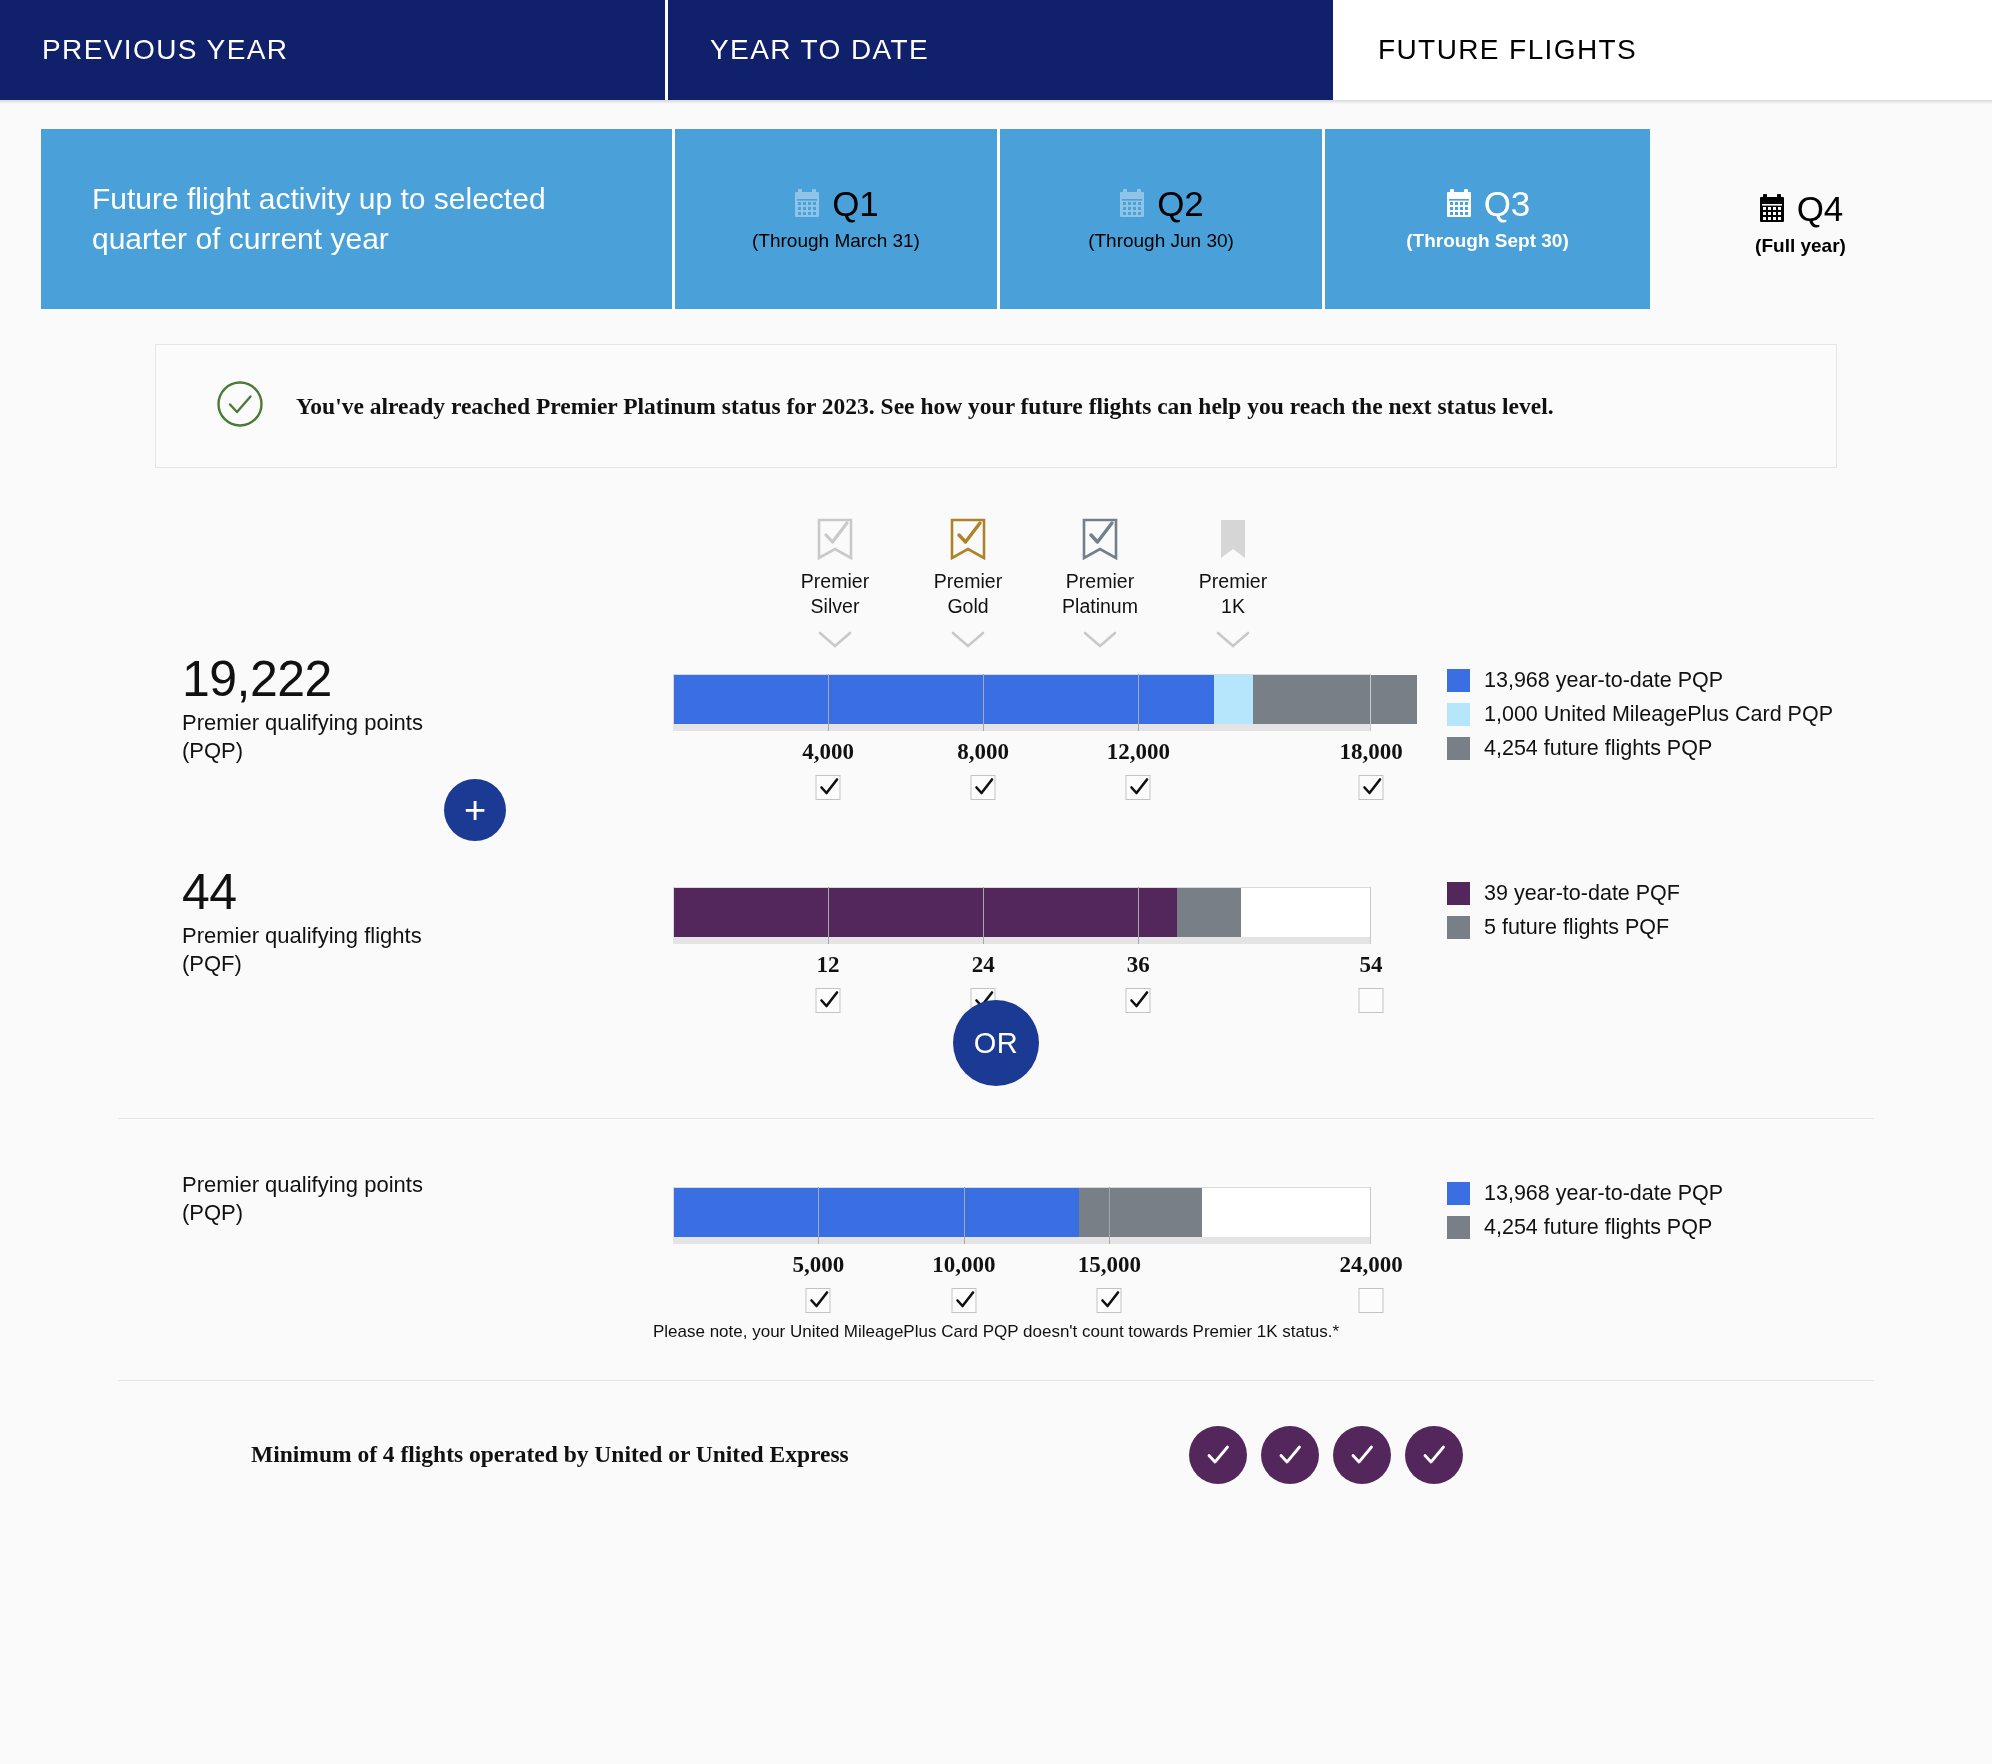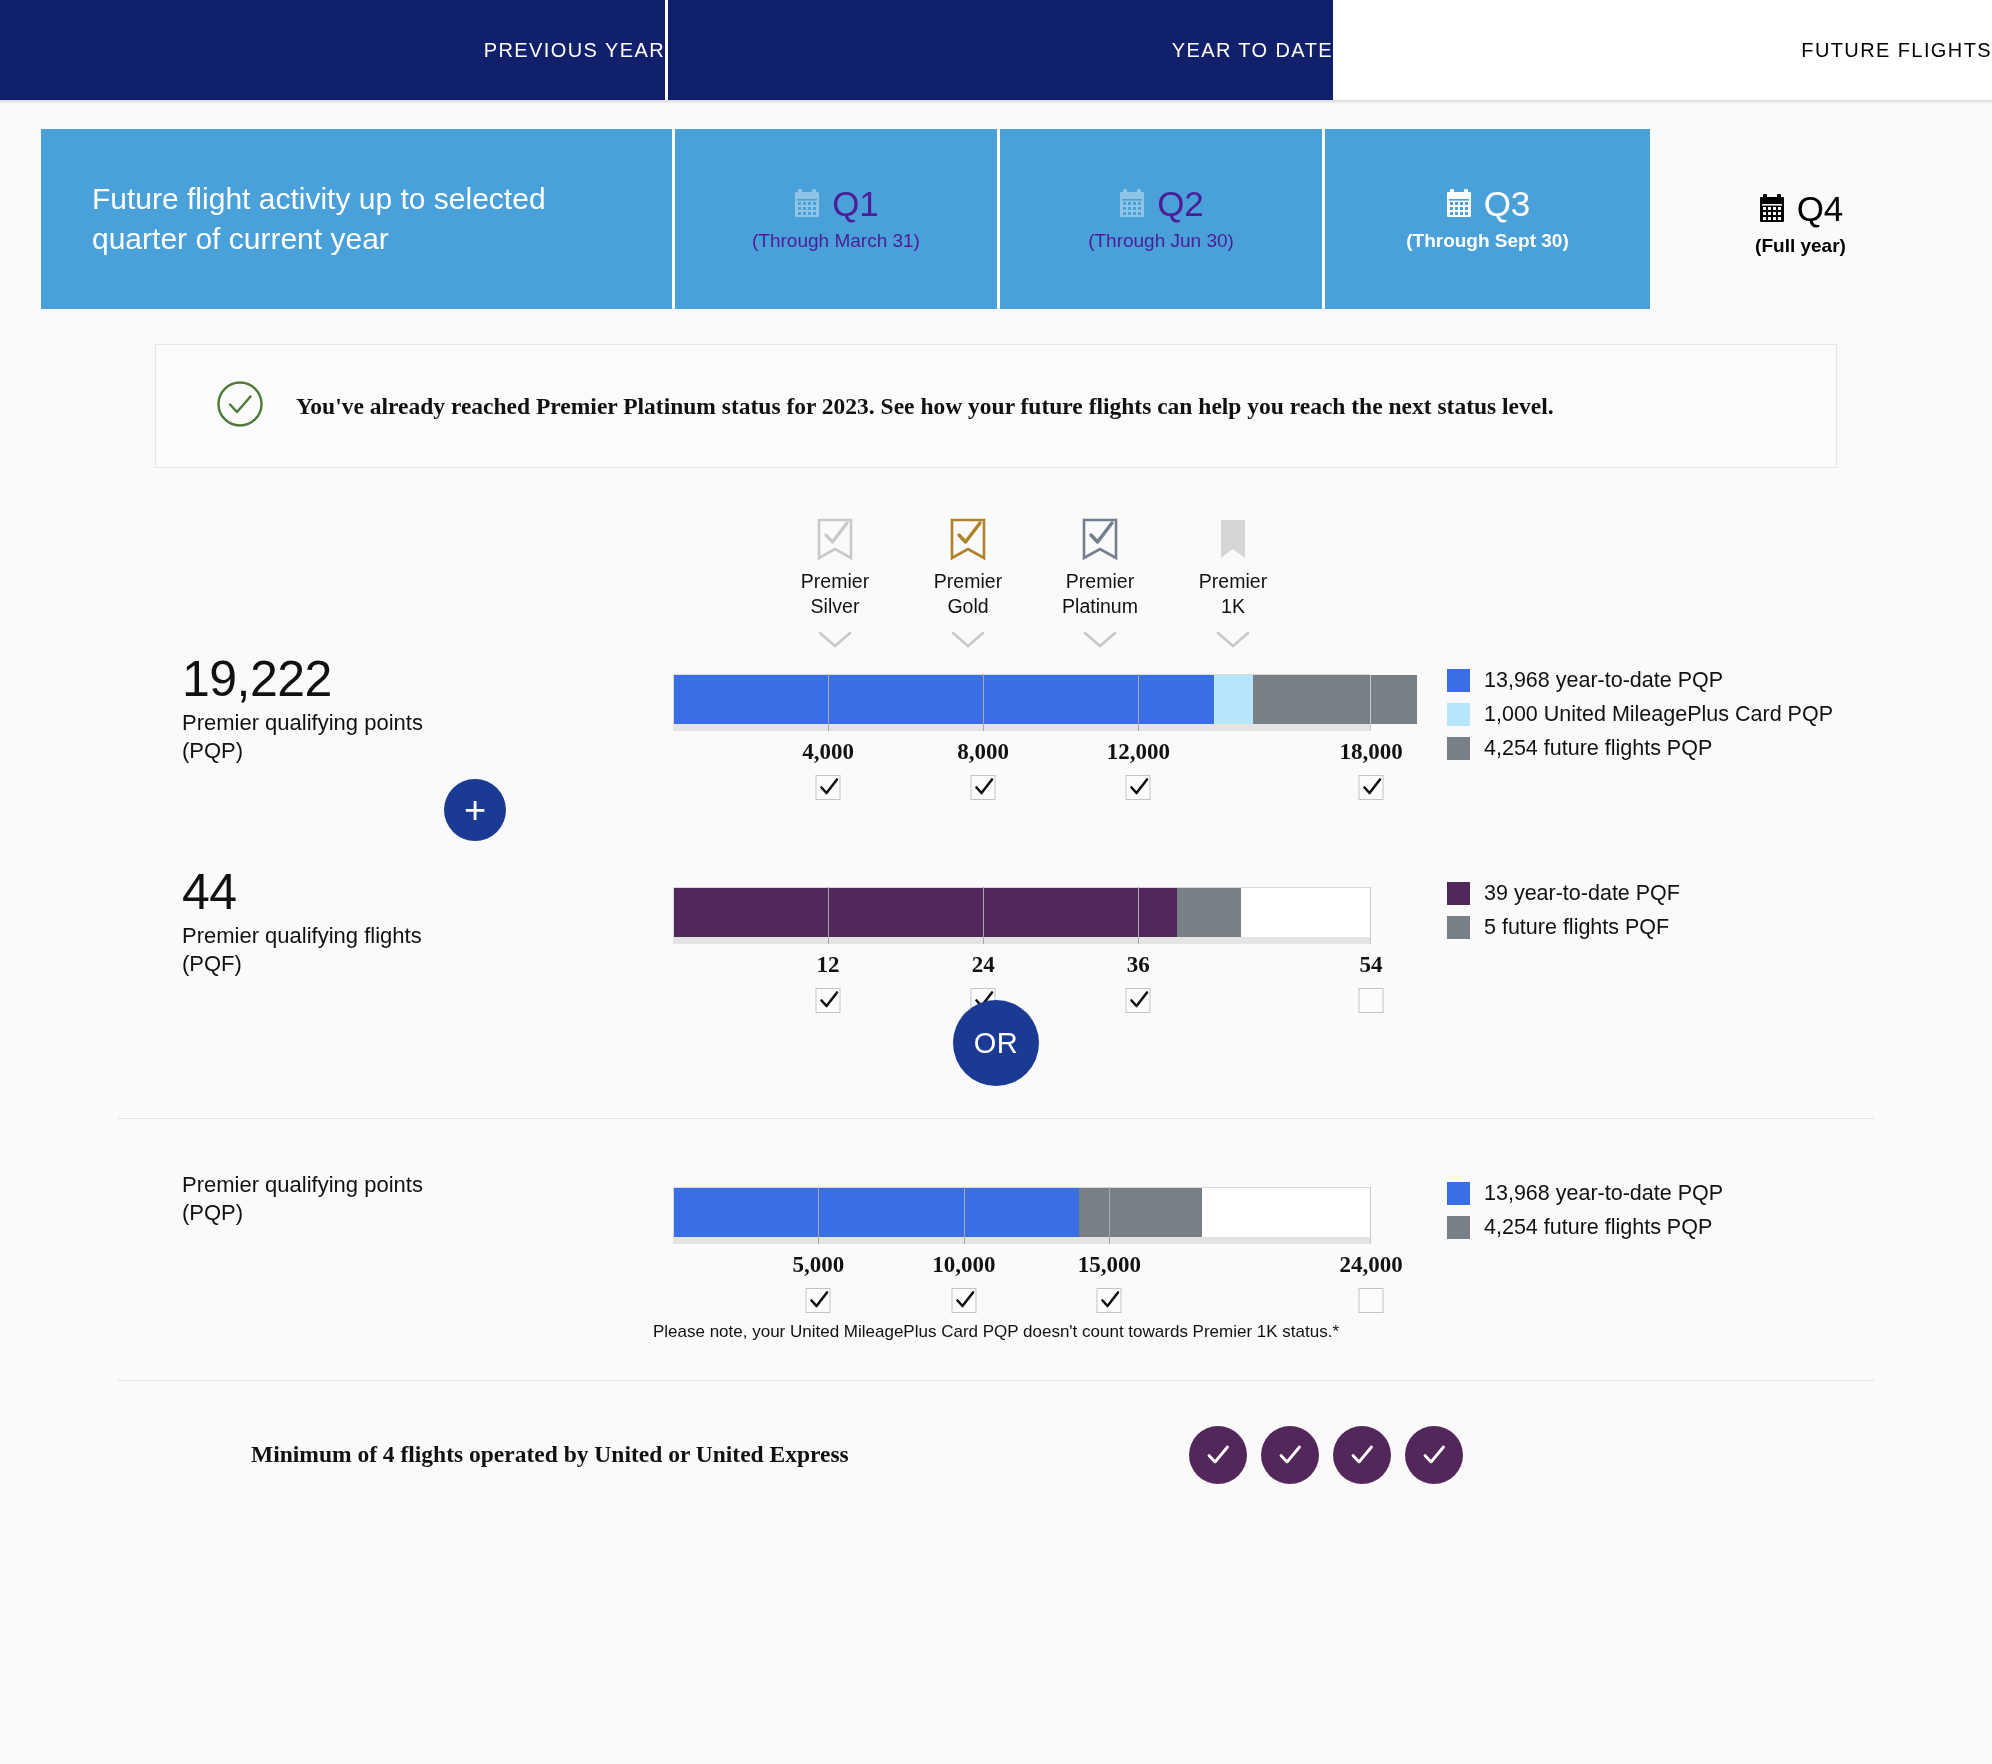--- a/index.html
+++ b/index.html
@@ -7,22 +7,22 @@
     width: 1992px;
     height: 1764px;
     font-family: "Liberation Sans", sans-serif;
     background: #fafafa;
     overflow: hidden;
   }
 
   
   .tabbar { display: flex; width: 100%; height: 100px; background: #ffffff; }
   .tab {
-    display: flex; align-items: center; justify-content: flex-end;
-    font-size: 20px; letter-spacing: 1.4px;
+    display: flex; align-items: center; justify-content: flex-start;
+    font-size: 28px; letter-spacing: 1.4px;
     background: #11206b; color: #ffffff;
     border-right: 3px solid #ffffff;
     padding-left: 42px;
   }
   .tab.t1 { width: 668px; }
   .tab.t2 { width: 668px; }
   .tab.active { background: #ffffff; color: #000000; border-right: none; flex: 1; }
   .tabbar-shadow { height: 4px; width: 100%; background: linear-gradient(#d8d8dc,#fafafa); }
 
   
@@ -36,21 +36,21 @@
   }
   .qcell {
     width: 325px; display: flex; flex-direction: column;
     align-items: center; justify-content: center;
     border-right: 3px solid #ffffff;
   }
   .qcell:last-child { border-right: none; }
   .qrow { display: flex; align-items: center; gap: 11px; }
   .qlabel { font-size: 35px; line-height: 1; }
   .qsub { font-size: 19px; margin-top: 9px; }
-  .qcell.inactive .qlabel, .qcell.inactive .qsub { color: #4c1d95; }
+  .qcell.inactive .qlabel, .qcell.inactive .qsub { color: #000000; }
   .qcell.inactive .cal { color: #8fc4e6; }
   .qcell.on .qlabel { color: #ffffff; }
   .qcell.on .qsub { color: #ffffff; font-weight: bold; }
   .qcell.on .cal { color: #ffffff; }
   .qcell.outside { background: transparent; width: 325px; border: none; }
   .qcell.outside .qlabel, .qcell.outside .qsub, .qcell.outside .cal { color: #000000; }
   .qcell.outside .qsub { font-weight: bold; font-size: 19px; }
 
   .cal { display: inline-block; width: 28px; height: 30px; position: relative; }
   .cal svg { display: block; }

